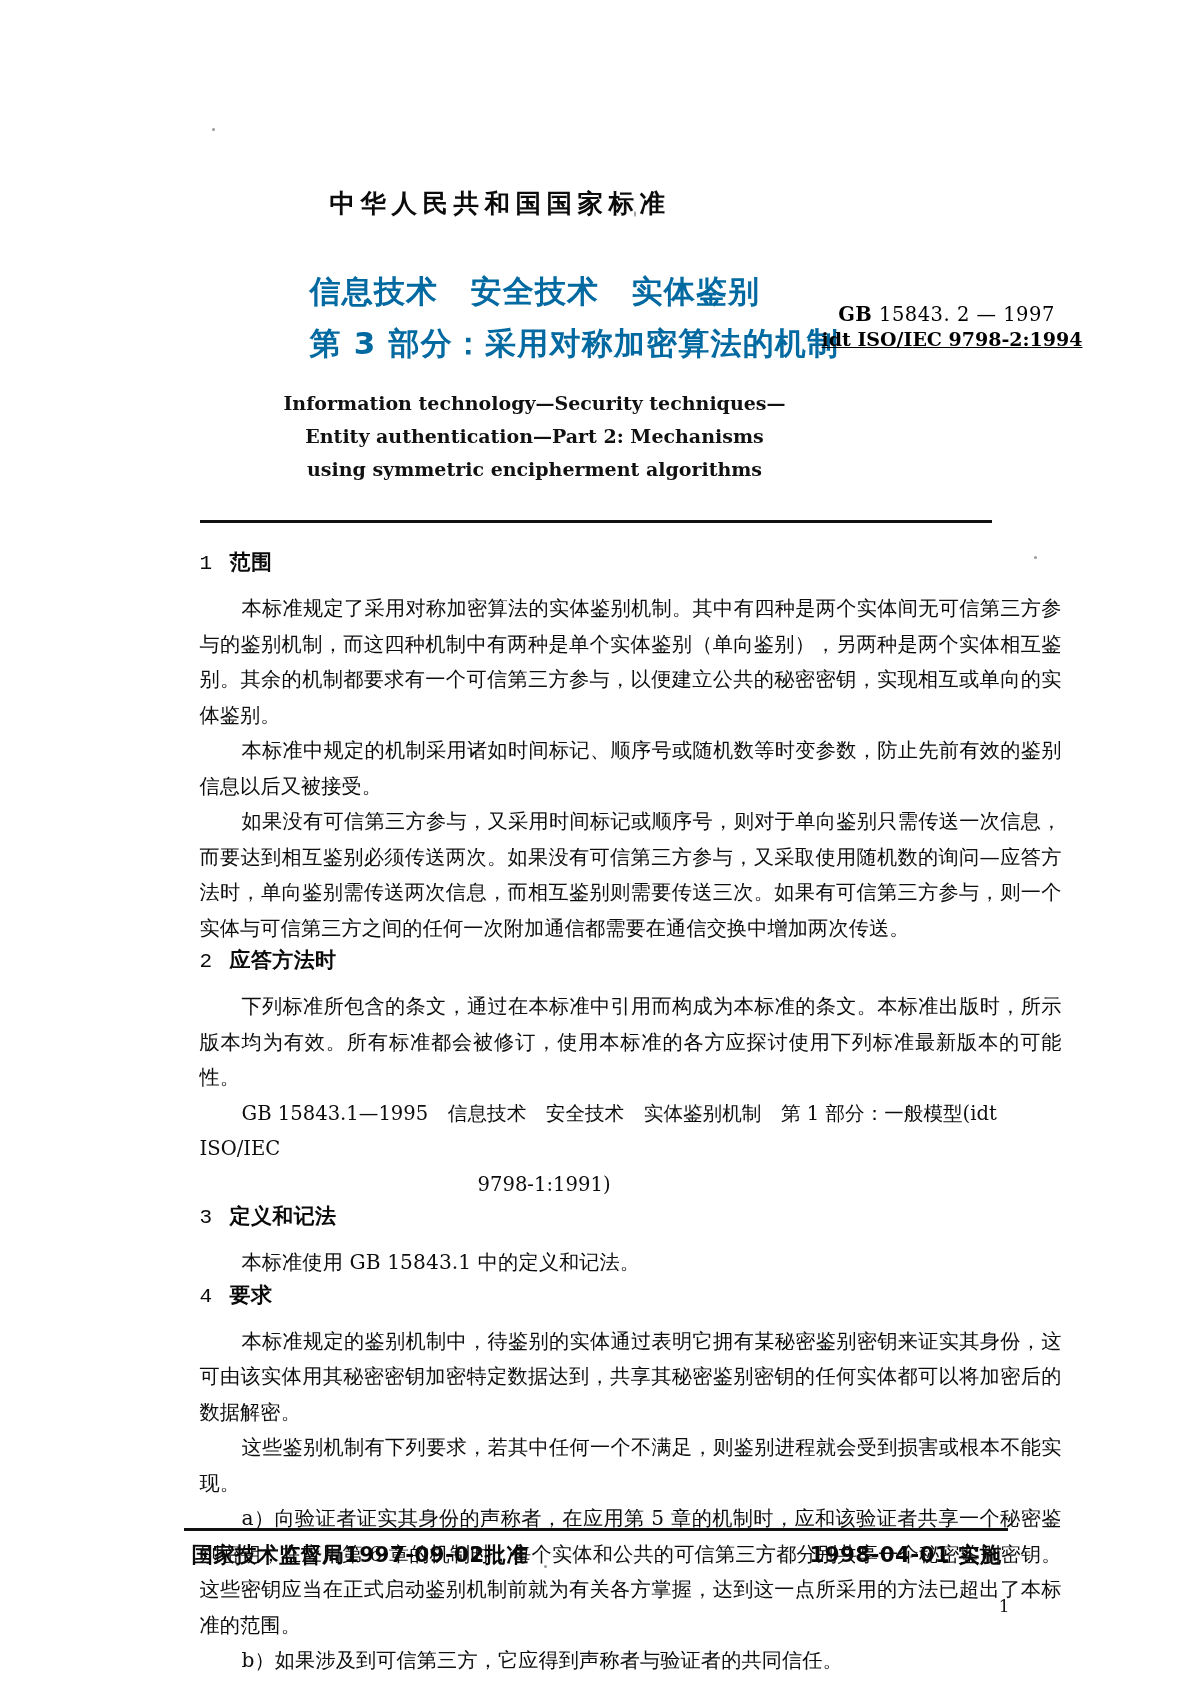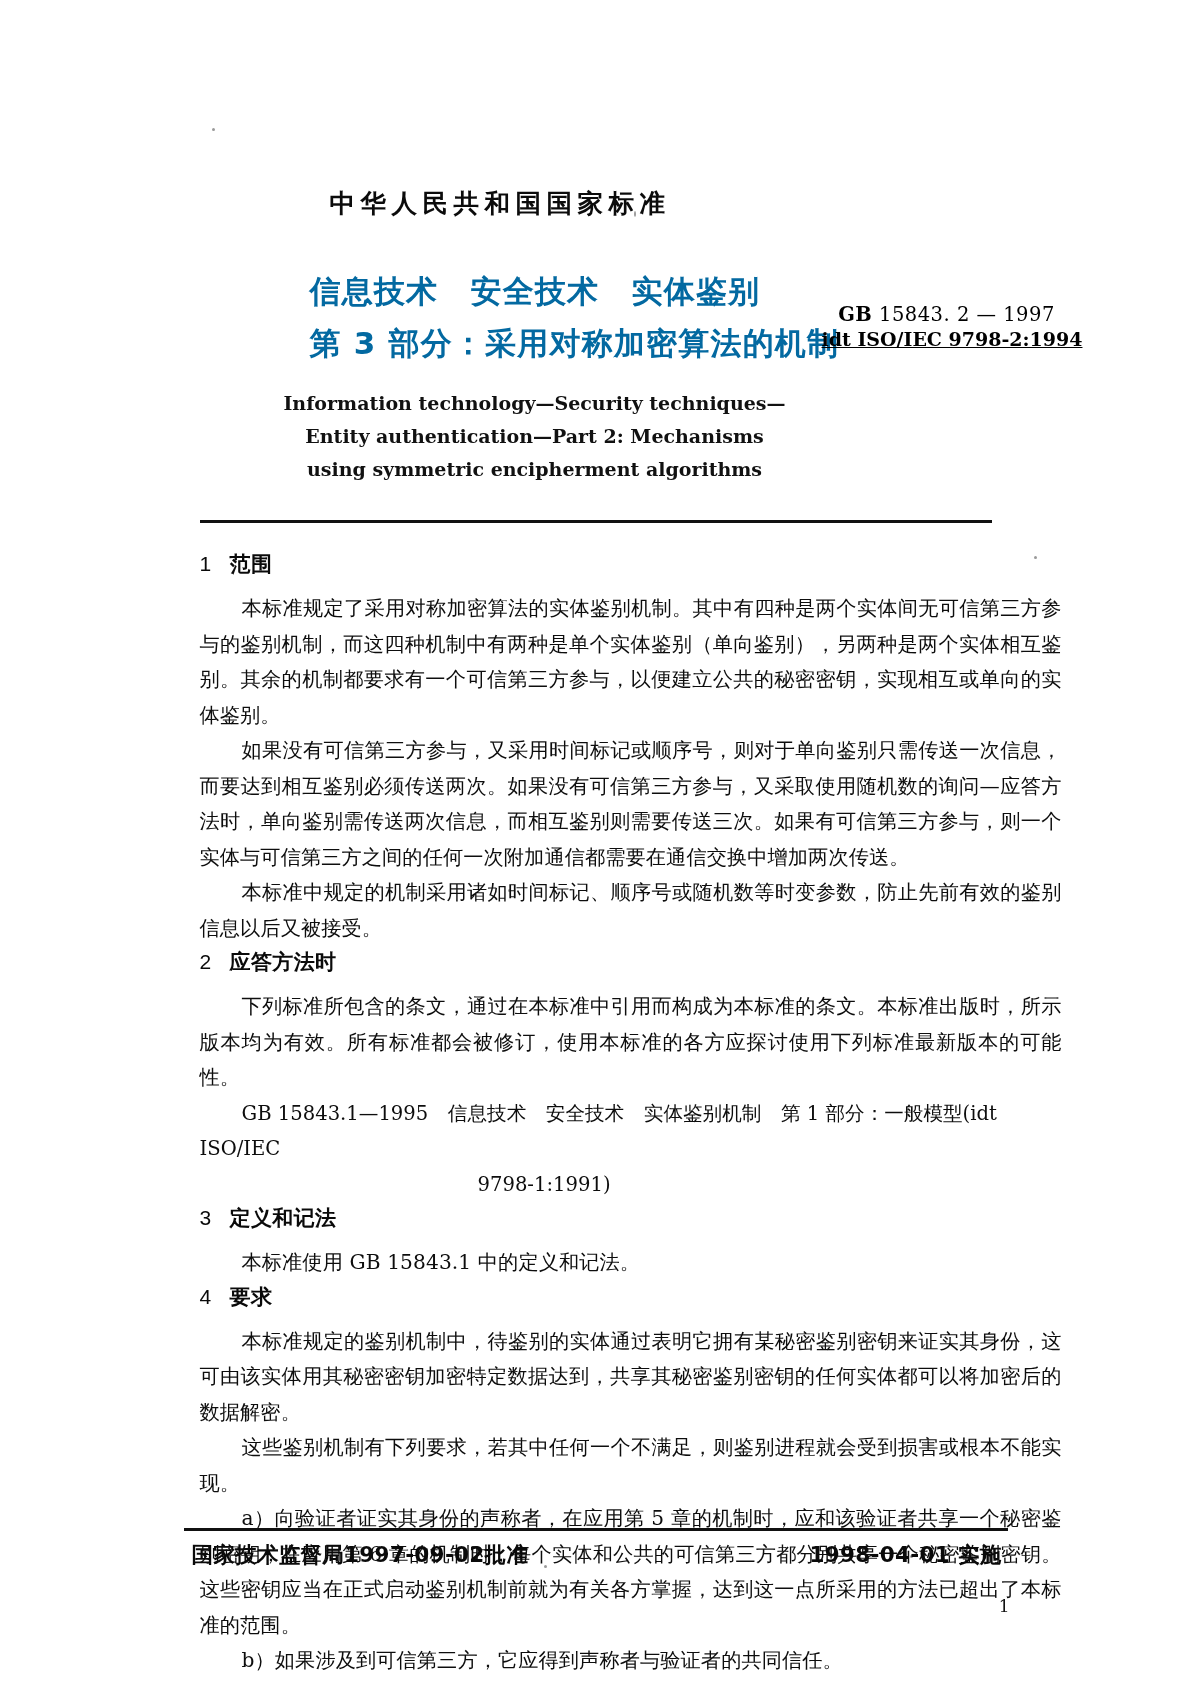--- a/index.html
+++ b/index.html
@@ -123,21 +123,21 @@
     top: 548px;
     width: 862px;
   }
   h2.sec {
     margin: 0;
     font-size: 21px;
     font-weight: bold;
     line-height: 32px;
     letter-spacing: 0.4px;
     color: #0a0a0a;
-    font-family: Liberation Sans, sans-serif;
+    font-family: Liberation Mono, monospace;
   }
   h2.sec .num {
     display: inline-block;
     width: 30px;
     font-weight: normal;
   }
   .sec-gap-before { margin-top: 21px; }
 
   p.para {
     margin: 0;
@@ -243,22 +243,22 @@
   </div>
 
   <div class="rule-top"></div>
 
   <div class="body-zone">
 
     <h2 class="sec">
       <span class="num">1</span><span>范围</span>
     </h2>
     <p class="para first-after-head">本标准规定了采用对称加密算法的实体鉴别机制。其中有四种是两个实体间无可信第三方参与的鉴别机制，而这四种机制中有两种是单个实体鉴别（单向鉴别），另两种是两个实体相互鉴别。其余的机制都要求有一个可信第三方参与，以便建立公共的秘密密钥，实现相互或单向的实体鉴别。</p>
+    <p class="para">本标准中规定的机制采用诸如时间标记、顺序号或随机数等时变参数，防止先前有效的鉴别信息以后又被接受。</p>
     <p class="para">如果没有可信第三方参与，又采用时间标记或顺序号，则对于单向鉴别只需传送一次信息，而要达到相互鉴别必须传送两次。如果没有可信第三方参与，又采取使用随机数的询问—应答方法时，单向鉴别需传送两次信息，而相互鉴别则需要传送三次。如果有可信第三方参与，则一个实体与可信第三方之间的任何一次附加通信都需要在通信交换中增加两次传送。</p>
-    <p class="para">本标准中规定的机制采用诸如时间标记、顺序号或随机数等时变参数，防止先前有效的鉴别信息以后又被接受。</p>
 
     <h2 class="sec sec-gap-before">
       <span class="num">2</span><span>应答方法时</span>
     </h2>
     <p class="para first-after-head">下列标准所包含的条文，通过在本标准中引用而构成为本标准的条文。本标准出版时，所示版本均为有效。所有标准都会被修订，使用本标准的各方应探讨使用下列标准最新版本的可能性。</p>
     <p class="ref">
       <span>GB 15843.1—1995　信息技术　安全技术　实体鉴别机制　第 1 部分：一般模型(idt ISO/IEC</span>
       <span class="cont">9798-1:1991)</span>
     </p>
 

